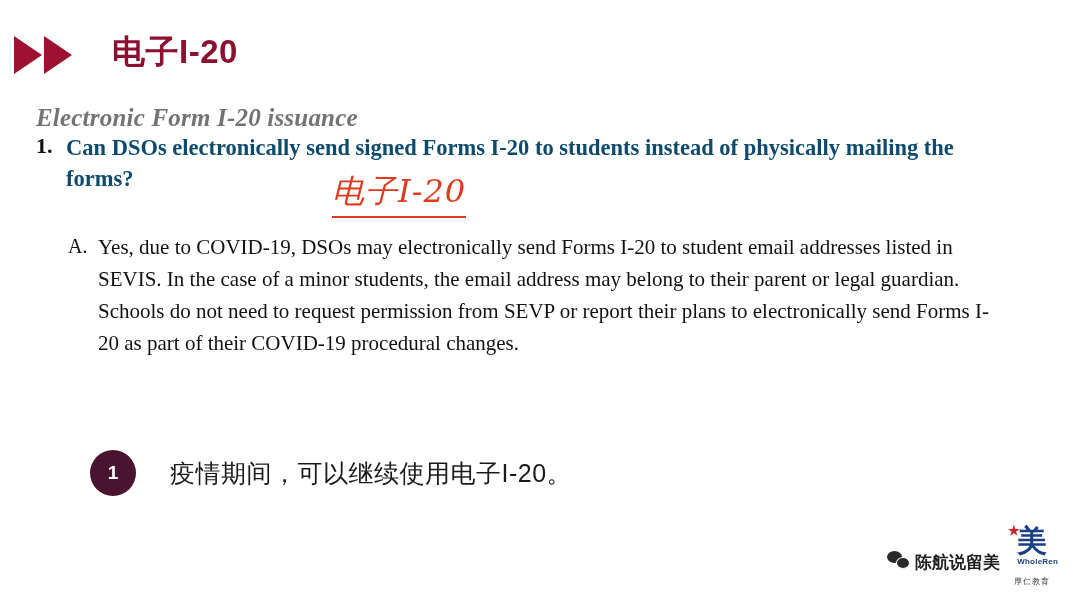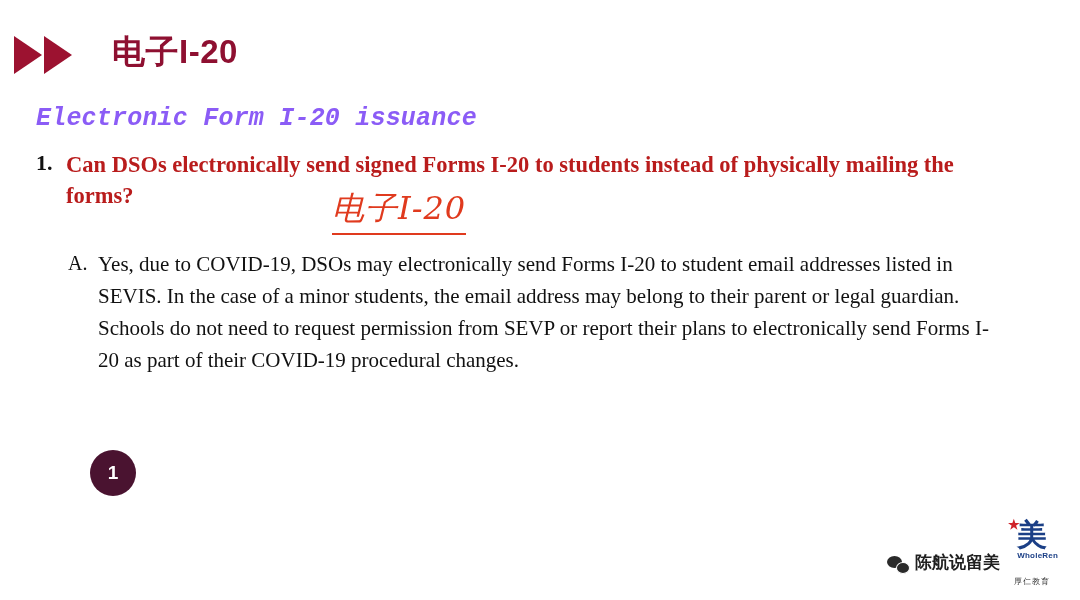--- a/index.html
+++ b/index.html
@@ -49,47 +49,46 @@
   }
 
   
   .doc {
     position: absolute;
     left: 36px;
     top: 104px;
     width: 1000px;
   }
   .doc-heading {
-    font-family: Liberation Mono, monospace;
+    font-family: Liberation Serif, serif;
     font-style: italic;
     font-weight: bold;
     font-size: 25px;
-    color: #8b5cf6;
-    margin-bottom: 16px;
+    color: #737373;
     letter-spacing: 0.2px;
   }
 
   .q-block {
     display: flex;
     align-items: flex-start;
     position: relative;
   }
   .q-num {
     font-weight: bold;
     font-size: 22px;
     color: #111;
     width: 30px;
     flex: 0 0 30px;
     padding-top: 1px;
   }
   .q-text {
     font-weight: bold;
     font-size: 22.5px;
     line-height: 1.38;
-    color: #b91c1c;
+    color: #0c4a6e;
     max-width: 935px;
   }
 
   
   .handwriting {
     position: absolute;
     left: 296px;
     top: 38px;
     font-family: "DejaVu Serif", serif;
     font-style: italic;
@@ -155,21 +154,21 @@
   .watermark {
     position: absolute;
     right: 22px;
     bottom: 14px;
     display: flex;
     align-items: flex-end;
     gap: 6px;
   }
   .wm-text-wrap {
     display: flex;
-    align-items: flex-end;
+    align-items: flex-start;
     gap: 6px;
     padding-bottom: 12px;
   }
   .wechat-icon {
     width: 22px;
     height: 18px;
     position: relative;
   }
   .wechat-icon .b1 {
     position: absolute;
@@ -222,21 +221,21 @@
     font-weight: bold;
     color: #1b3f86;
     margin-top: 2px;
     letter-spacing: 0.2px;
     text-align: right;
   }
   .logo-cn {
     font-family: "Liberation Sans", sans-serif;
     font-size: 8px;
     color: #333;
-    margin-top: 18px;
+    margin-top: 12px;
     letter-spacing: 1px;
   }
 </style>
 </head>
 <body>
 
 <div class="title-row">
   <div class="arrows">
     <div class="arrow"></div>
     <div class="arrow"></div>
@@ -256,20 +255,21 @@
 
   <div class="a-block">
     <div class="a-letter">A.</div>
     <div class="a-text">Yes, due to COVID-19, DSOs may electronically send Forms I-20 to student email addresses listed in SEVIS. In the case of a minor students, the email address may belong to their parent or legal guardian. Schools do not need to request permission from SEVP or report their plans to electronically send Forms I-20 as part of their COVID-19 procedural changes.</div>
   </div>
 
 </div>
 
 <div class="note-row">
   <div class="note-badge">1</div>
+  <div class="note-text">疫情期间，可以继续使用电子I-20。</div>
 </div>
 
 <div class="watermark">
   <div class="wm-text-wrap">
     <div class="wechat-icon">
       <div class="b1"></div>
       <div class="b2"></div>
     </div>
     <div class="wm-name">陈航说留美</div>
   </div>

